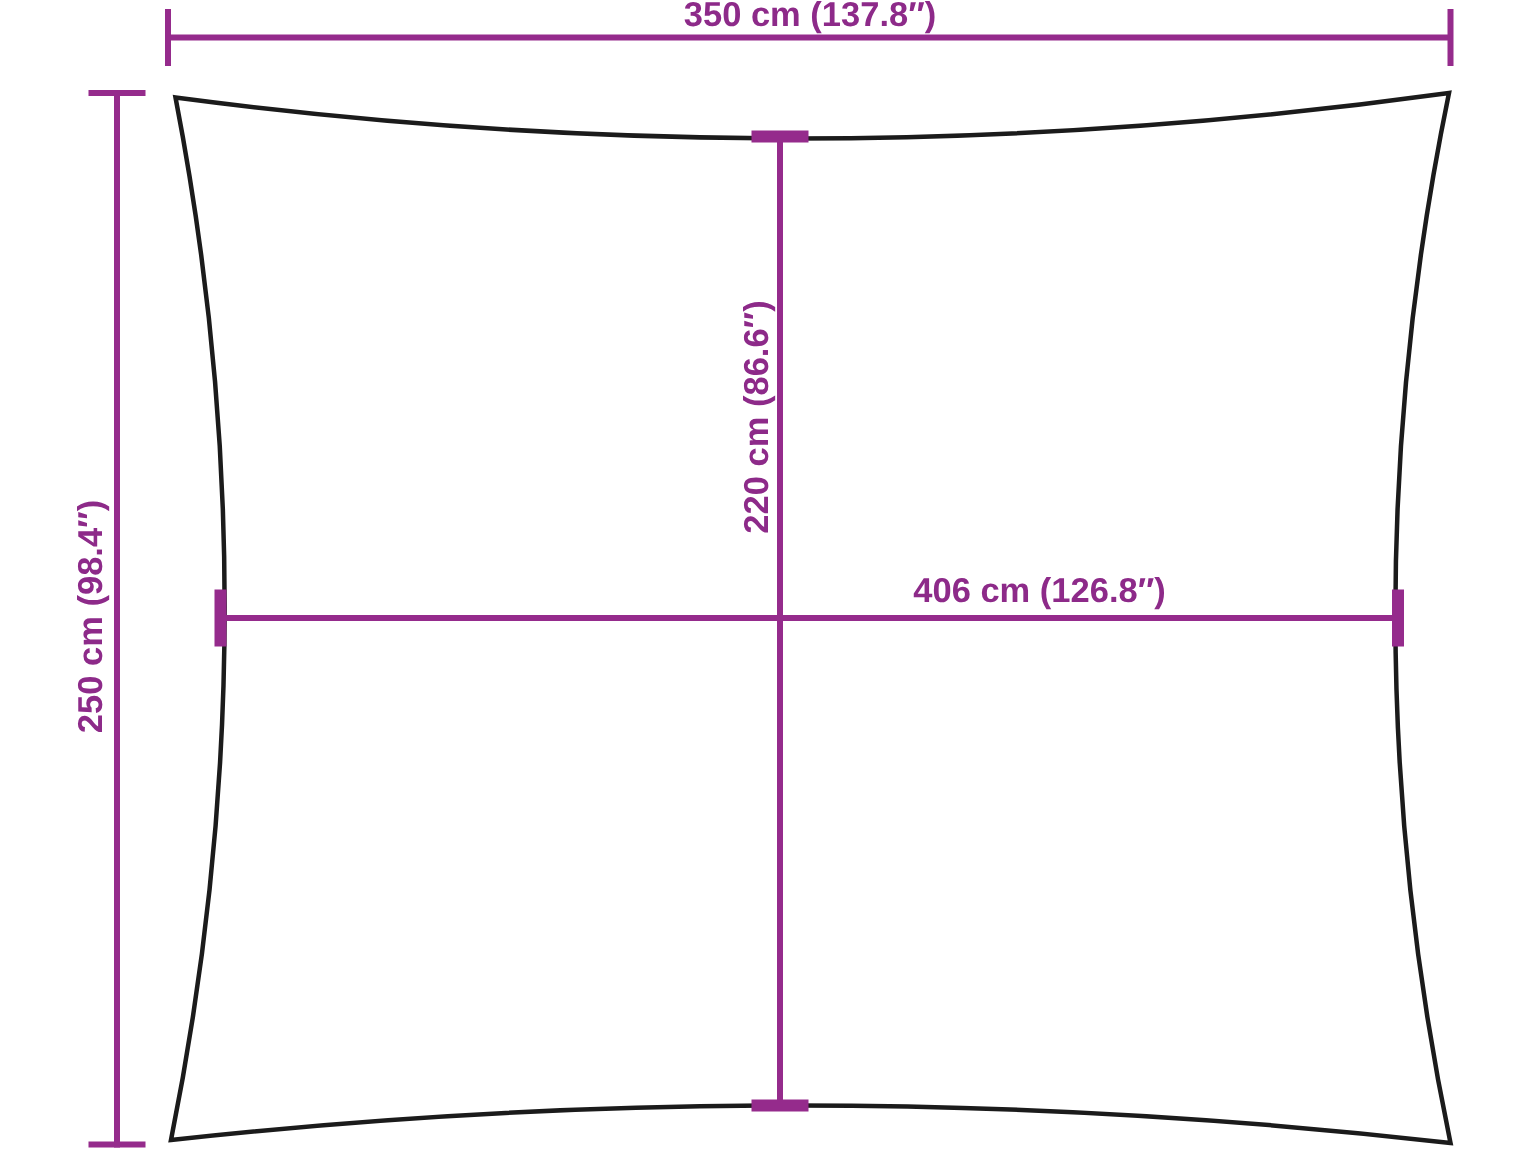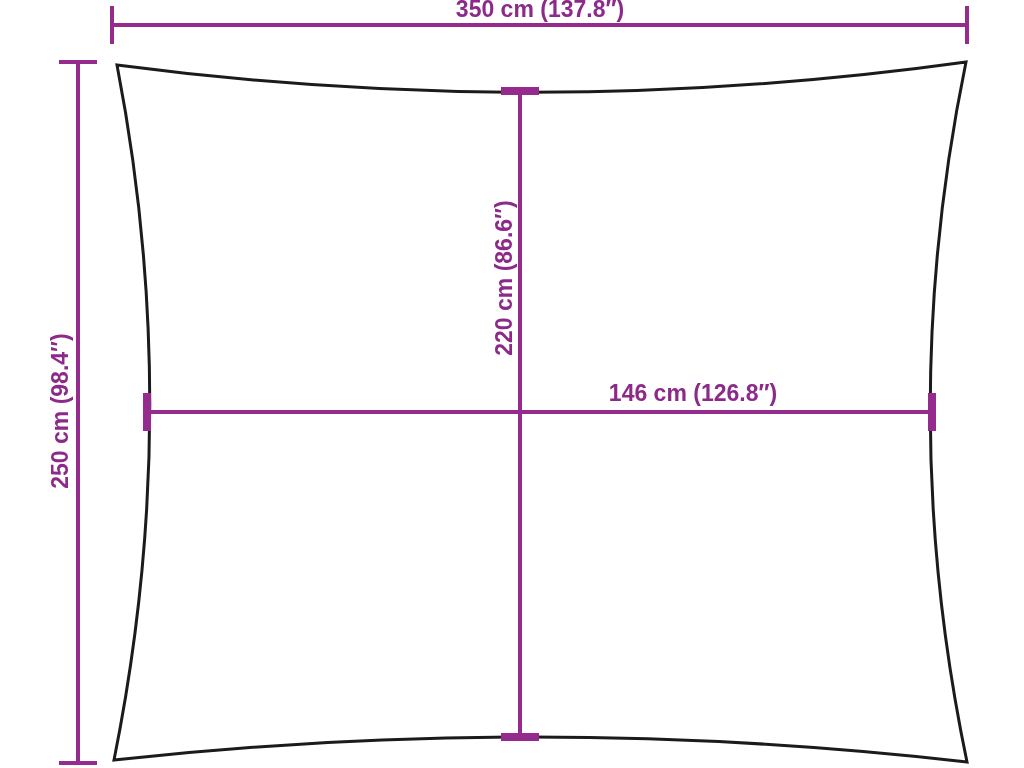--- a/index.html
+++ b/index.html
@@ -62,16 +62,16 @@
     <div class="dline" style="left:518px; top:91px; width:4px; height:646px;"></div>
     <div class="dline" style="left:501px; top:87px; width:38px; height:8px;"></div>
     <div class="dline" style="left:501px; top:733px; width:38px; height:8px;"></div>
     <div class="dlabel rot" style="left:374px; top:266px; width:260px; height:24px;">220 cm (86.6″)</div>
   </div>
 
   <div>
     <div class="dline" style="left:147px; top:410px; width:785px; height:4px;"></div>
     <div class="dline" style="left:143px; top:393px; width:8px; height:38px;"></div>
     <div class="dline" style="left:928px; top:393px; width:8px; height:38px;"></div>
-    <div class="dlabel" style="left:518px; top:381px; width:350px;">146 cm (126.8″)</div>
+    <div class="dlabel" style="left:518px; top:381px; width:350px;">406 cm (126.8″)</div>
   </div>
 
 </div>
 
 </body></html>

